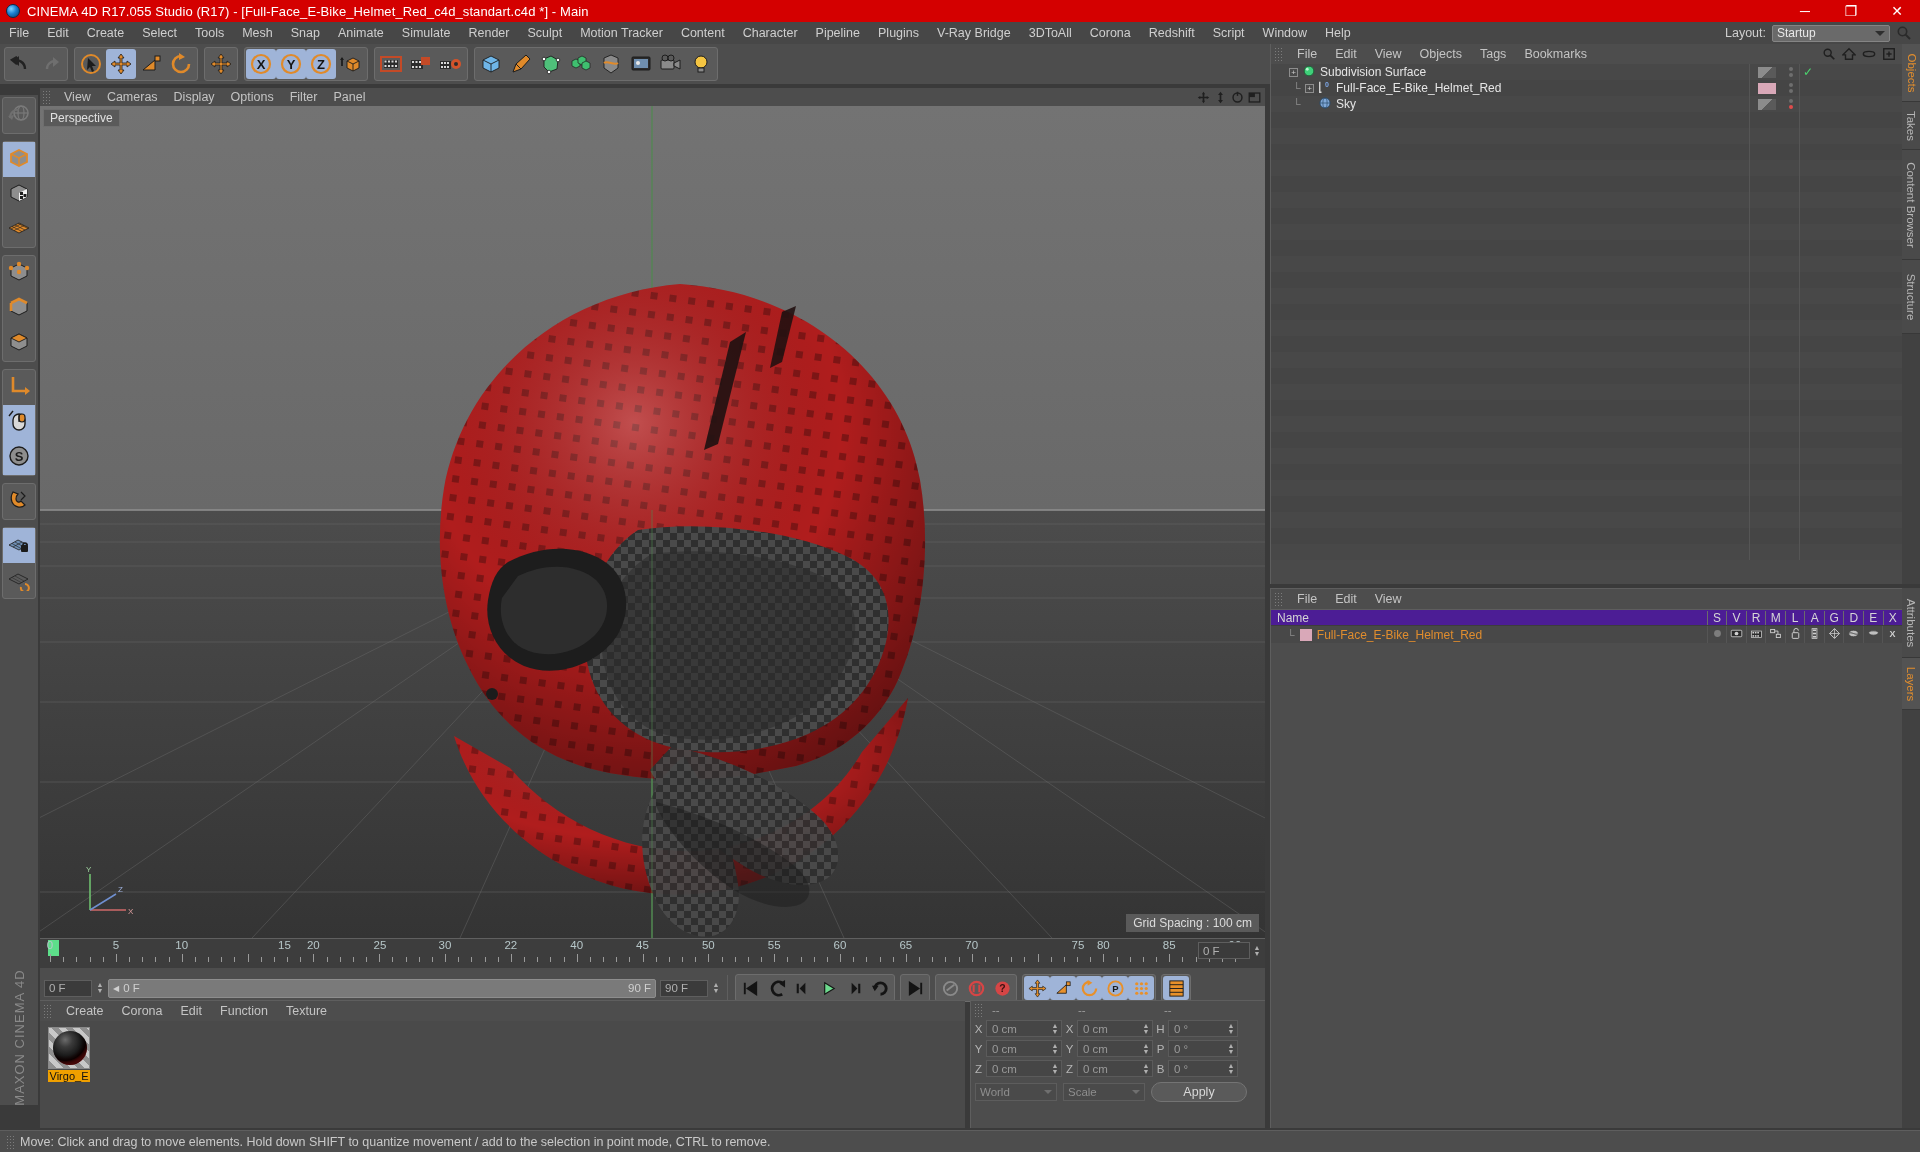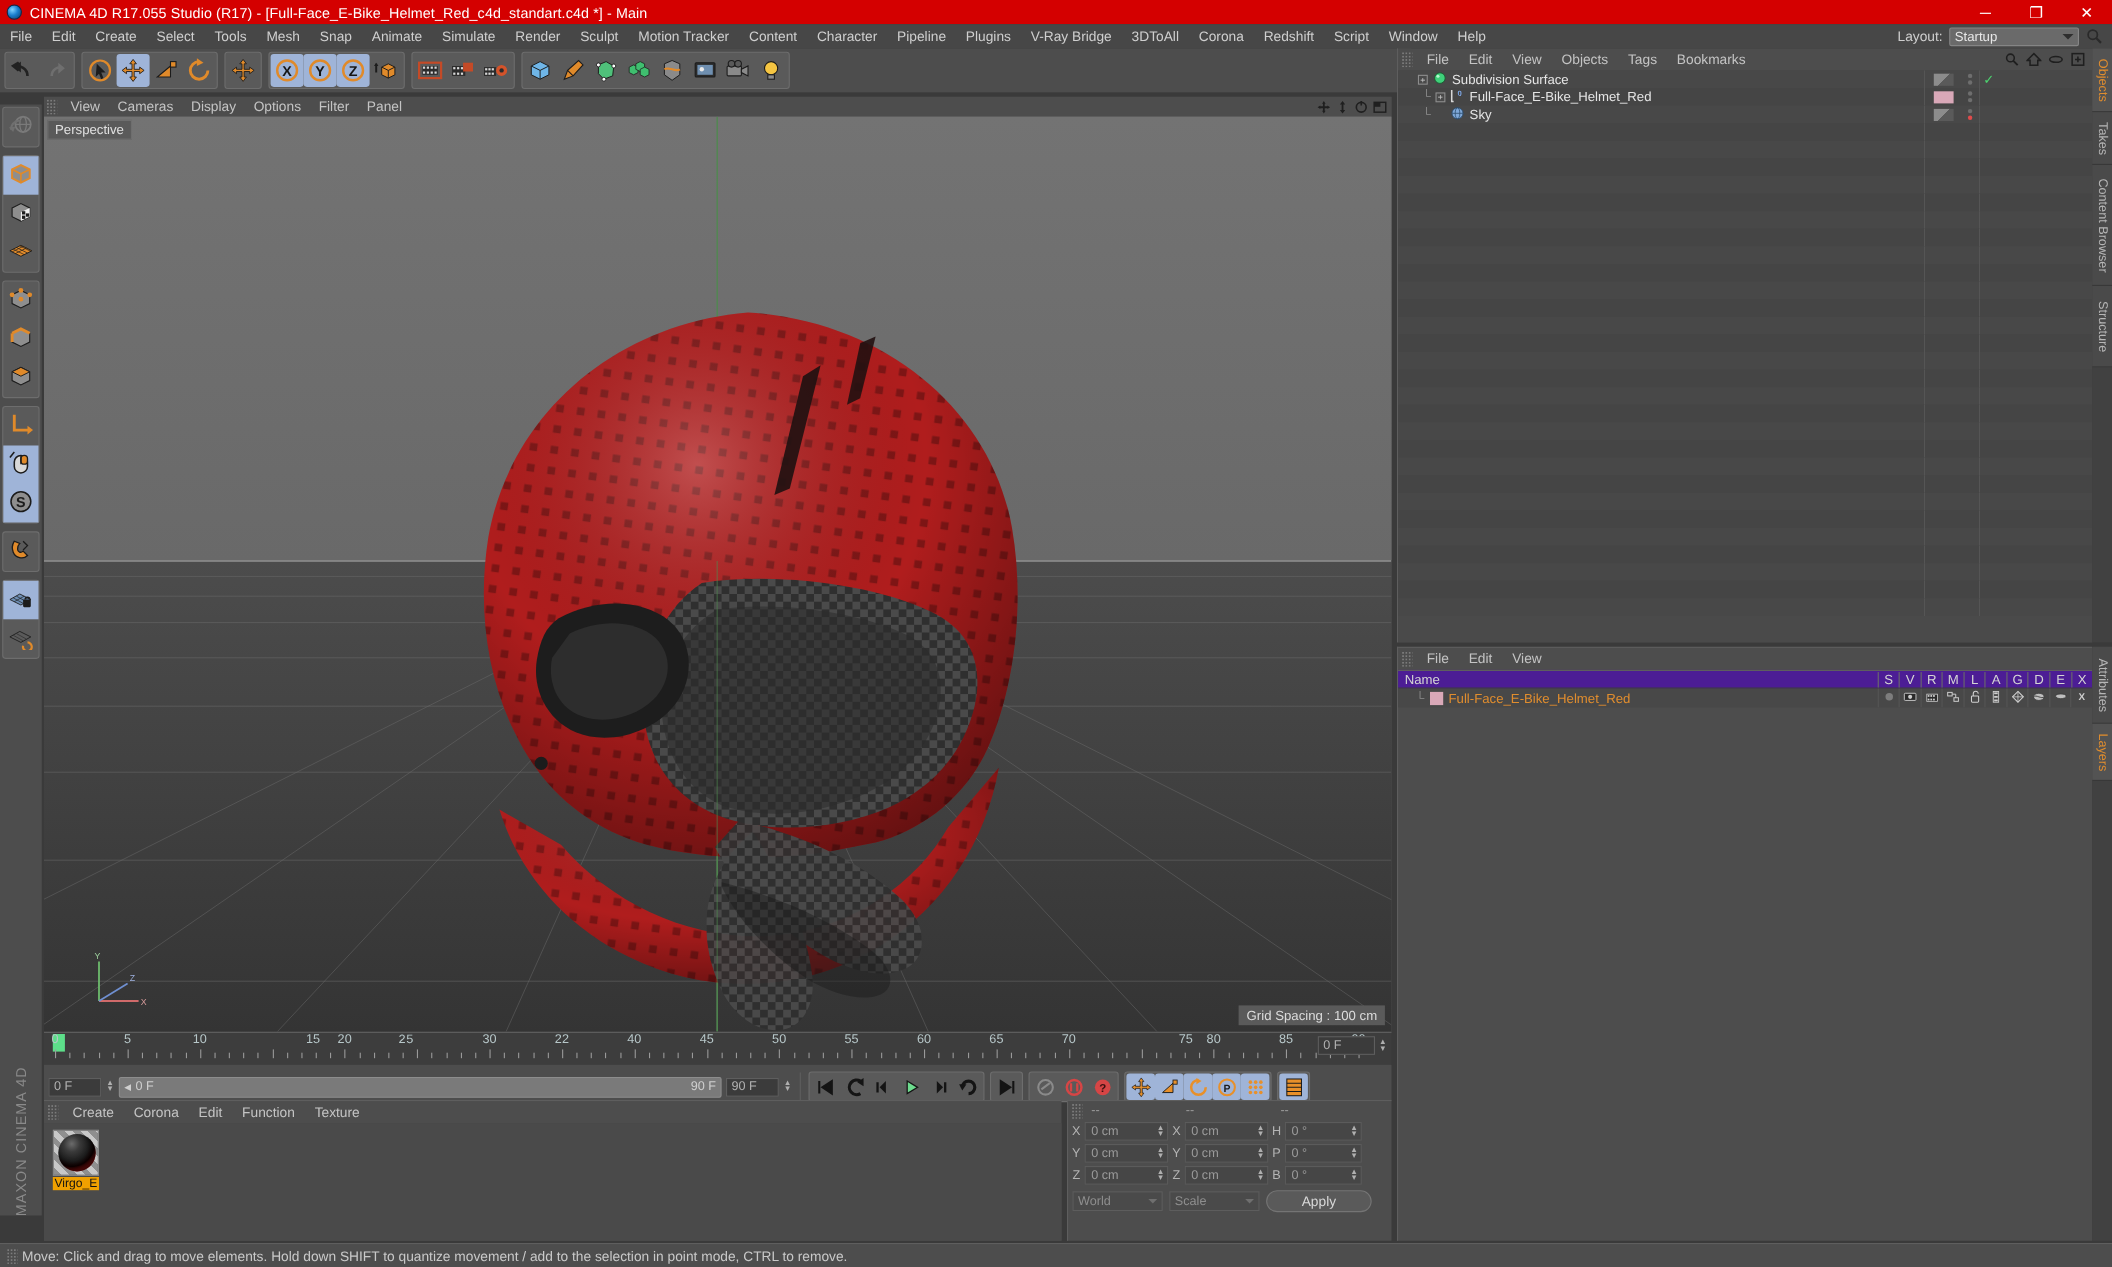--- a/index.html
+++ b/index.html
@@ -739,21 +739,21 @@
       <div class="tl-lbl" style="left: 0px;">0</div>
       <div class="tl-tick maj" style="left: 0px;"></div>
       <div class="tl-lbl" style="left: 65.8333px;">5</div>
       <div class="tl-tick maj" style="left: 65.8333px;"></div>
       <div class="tl-lbl" style="left: 131.667px;">10</div>
       <div class="tl-tick maj" style="left: 131.667px;"></div>
       <div class="tl-lbl" style="left: 197.5px; margin-left: 37px;">15</div>
       <div class="tl-tick maj" style="left: 197.5px;"></div>
       <div class="tl-lbl" style="left: 263.333px;">20</div>
       <div class="tl-tick maj" style="left: 263.333px;"></div>
-      <div class="tl-lbl" style="left: 319px; font-family: Liberation Mono, monospace;">25</div>
+      <div class="tl-lbl" style="left: 330px;">25</div>
       <div class="tl-tick maj" style="left: 329.167px;"></div>
       <div class="tl-lbl" style="left: 395px;">30</div>
       <div class="tl-tick maj" style="left: 395px;"></div>
       <div class="tl-lbl" style="left: 460.833px;">22</div>
       <div class="tl-tick maj" style="left: 460.833px;"></div>
       <div class="tl-lbl" style="left: 526.667px;">40</div>
       <div class="tl-tick maj" style="left: 526.667px;"></div>
       <div class="tl-lbl" style="left: 592.5px;">45</div>
       <div class="tl-tick maj" style="left: 592.5px;"></div>
       <div class="tl-lbl" style="left: 658.333px;">50</div>

